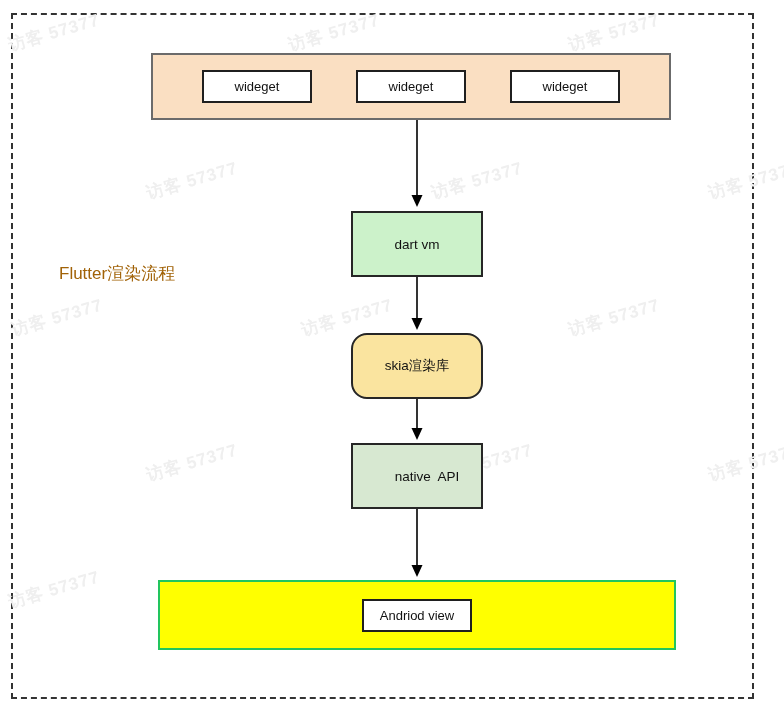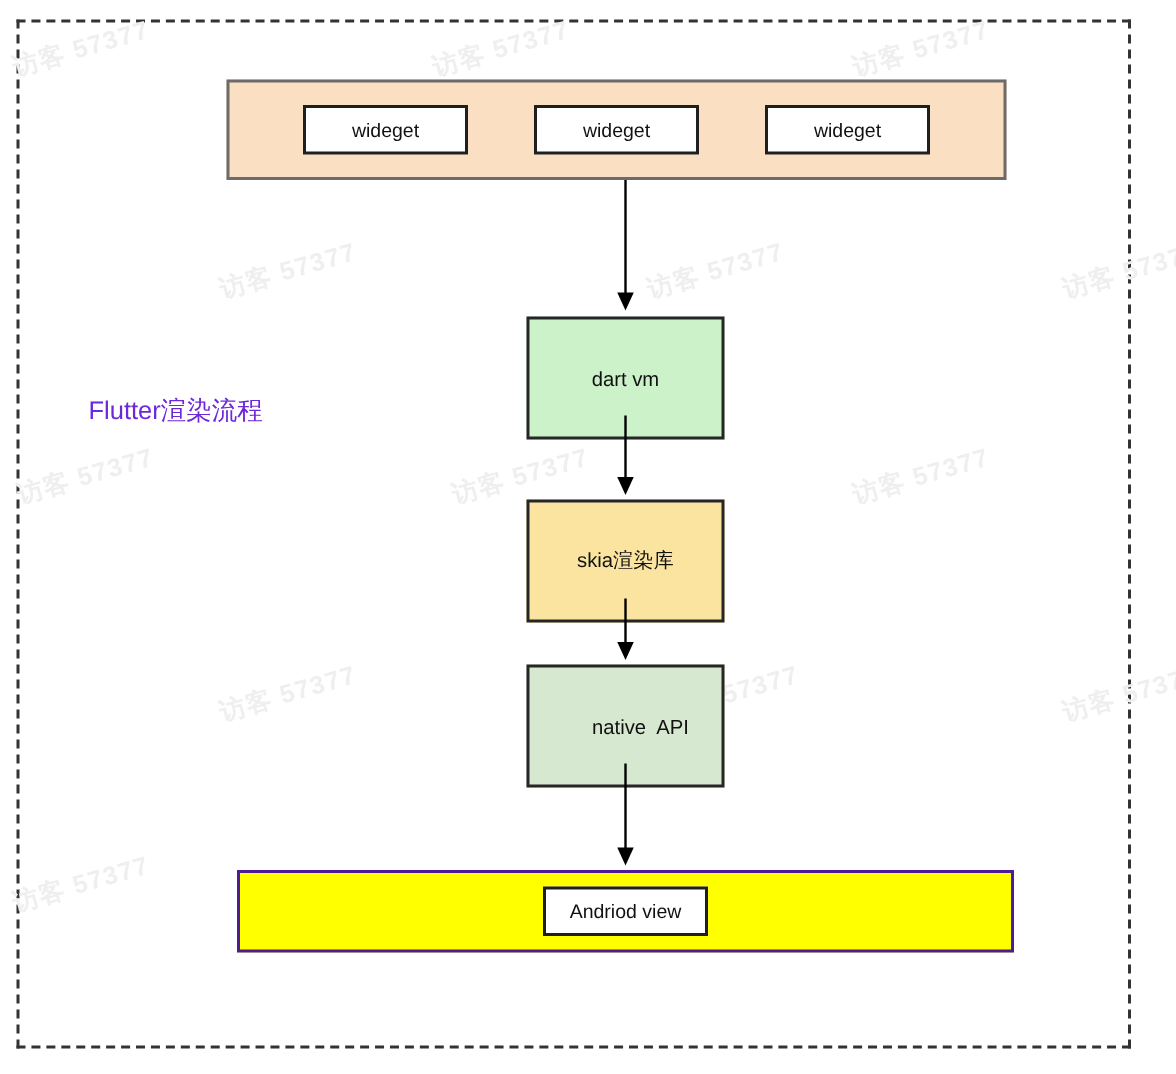--- a/index.html
+++ b/index.html
@@ -11,45 +11,45 @@
     border:2px dashed #333333;box-sizing:border-box;
   }
 
   .watermark{
     position:absolute;font-size:17px;font-weight:bold;color:#efefef;
     transform:rotate(-16deg);white-space:nowrap;user-select:none;pointer-events:none;
     letter-spacing:1px;
   }
 
   .side-title{
-    position:absolute;left:59px;top:262px;font-size:17px;color:#6d28d9;
+    position:absolute;left:59px;top:262px;font-size:17px;color:#a16207;
     font-weight:500;white-space:nowrap;text-align:center;
   }
 
   .row-box{
     position:absolute;box-sizing:border-box;display:flex;align-items:center;
     justify-content:center;gap:44px;
   }
   .row-top{
     left:151px;top:53px;width:520px;height:67px;
     border:2px solid #6b6b6b;
   }
   .row-bottom{
-    left:158px;top:580px;width:518px;height:55px;
-    border:2px solid #4c1d95;
+    left:158px;top:580px;width:518px;height:70px;
+    border:2px solid #22c55e;
     gap:40px;
   }
   .white-box{
     width:110px;height:33px;background:#ffffff;border:2px solid #1f1f1f;
     box-sizing:border-box;display:flex;align-items:center;justify-content:center;
     font-size:13px;color:#111111;white-space:pre;
   }
 
   .node{
-    position:absolute;left:351px;width:132px;height:82px;box-sizing:border-box;
+    position:absolute;left:351px;width:132px;height:66px;box-sizing:border-box;
     border:2px solid #262626;display:flex;align-items:center;justify-content:center;
     font-size:13.5px;color:#111111;white-space:pre;
   }
   .node-dart{top:211px;}
   .node-skia{top:333px;}
   .node-native{top:443px;padding-left:20px;}
 
   .arrows{position:absolute;left:0;top:0;pointer-events:none;}
 
   .credit{
@@ -85,21 +85,21 @@
   <div class="side-title">Flutter渲染流程</div>
 
   <div class="row-box row-top" style="background: rgb(250, 223, 194);">
     <div class="white-box">wideget</div>
     <div class="white-box">wideget</div>
     <div class="white-box">wideget</div>
   </div>
 
   <div class="node node-dart" style="background: rgb(204, 242, 202);">dart vm</div>
 
-  <div class="node node-skia" style="background: rgb(250, 228, 159);">skia渲染库</div>
+  <div class="node node-skia" style="background: rgb(250, 228, 159); border-radius: 16px;">skia渲染库</div>
 
   <div class="node node-native" style="background: rgb(215, 232, 209);">native  API</div>
 
   <div class="row-box row-bottom" style="background: rgb(255, 255, 0);">
     <div class="white-box">Andriod view</div>
   </div>
 
   <svg class="arrows" width="784" height="716">
     <g>
       <line x1="417" y1="120" x2="417" y2="196" stroke="#000" stroke-width="1.6"></line>

